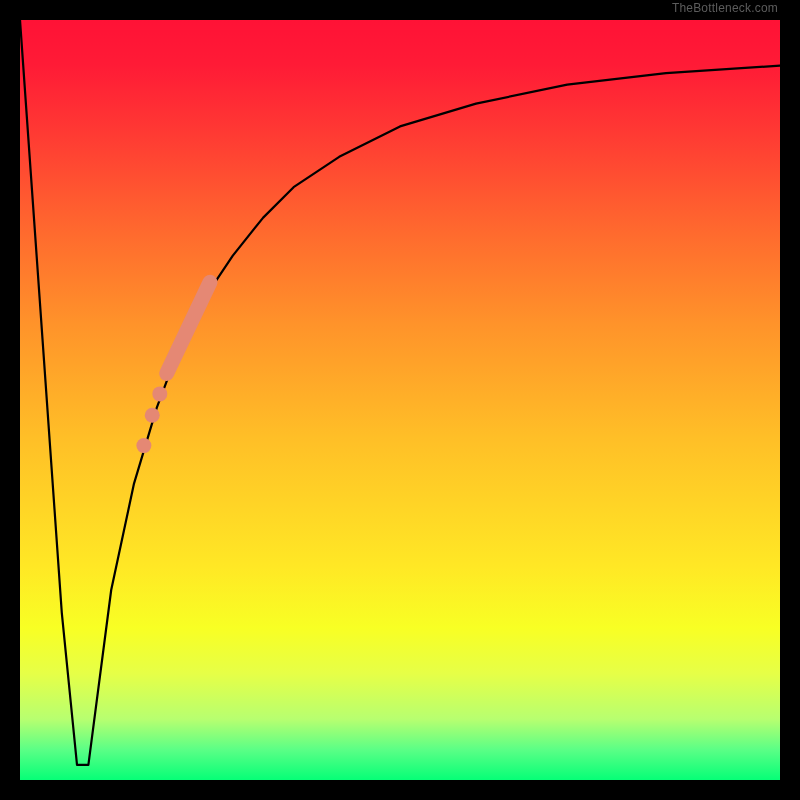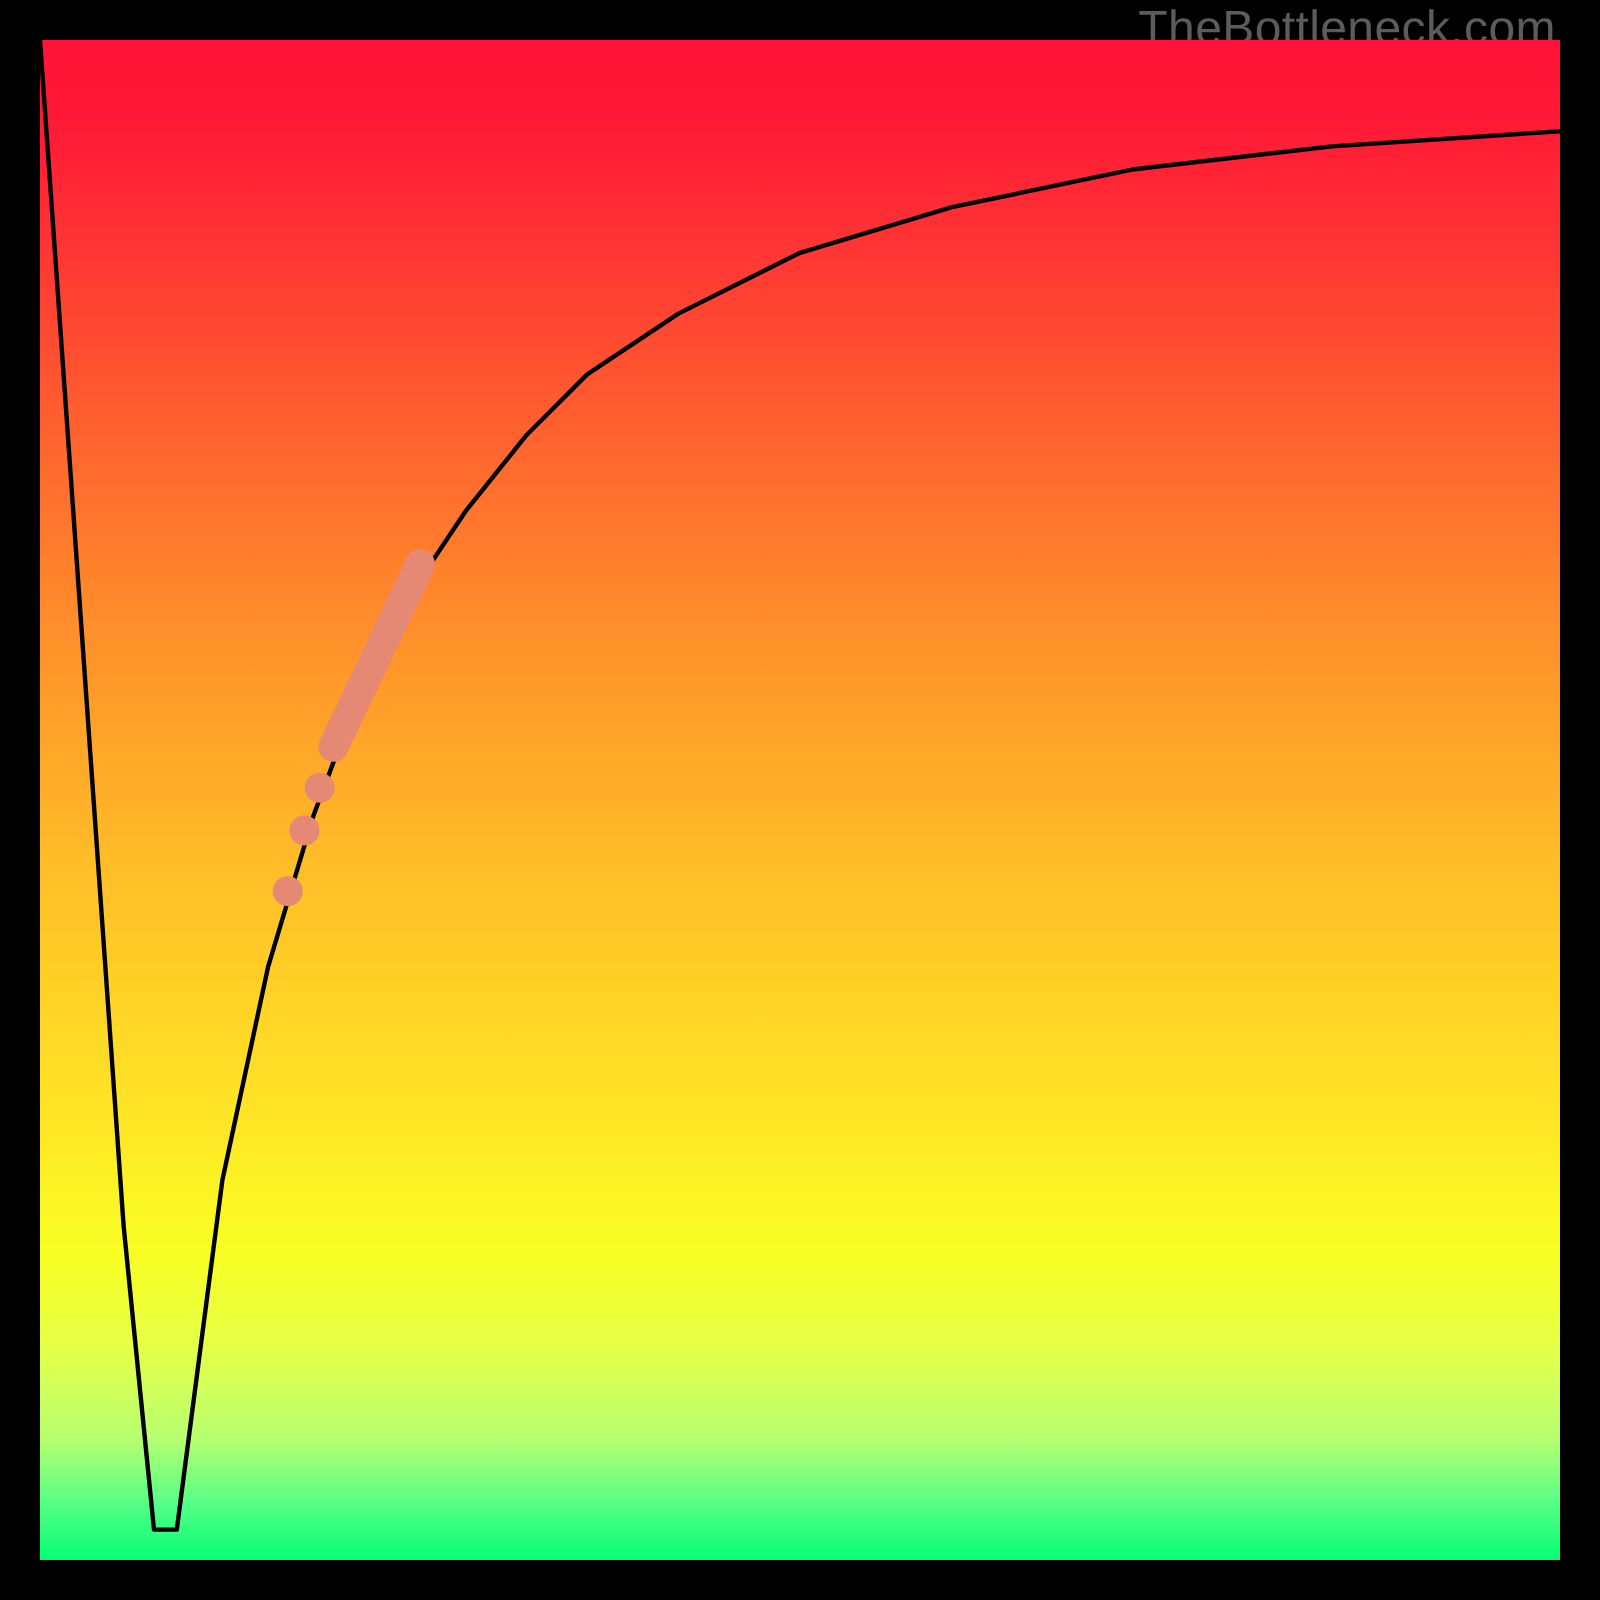--- a/index.html
+++ b/index.html
@@ -46,21 +46,21 @@
   }
   .curve-layer {
     position: absolute;
     inset: 0;
   }
   .watermark {
     position: absolute;
     top: 1px;
     right: 22px;
     color: #5c5c5c;
-    font-size: 24px;
+    font-size: 12px;
     letter-spacing: 0.2px;
     font-weight: 400;
     user-select: none;
   }
 </style>
 </head>
 <body>
 
 <div class="stage">
 

